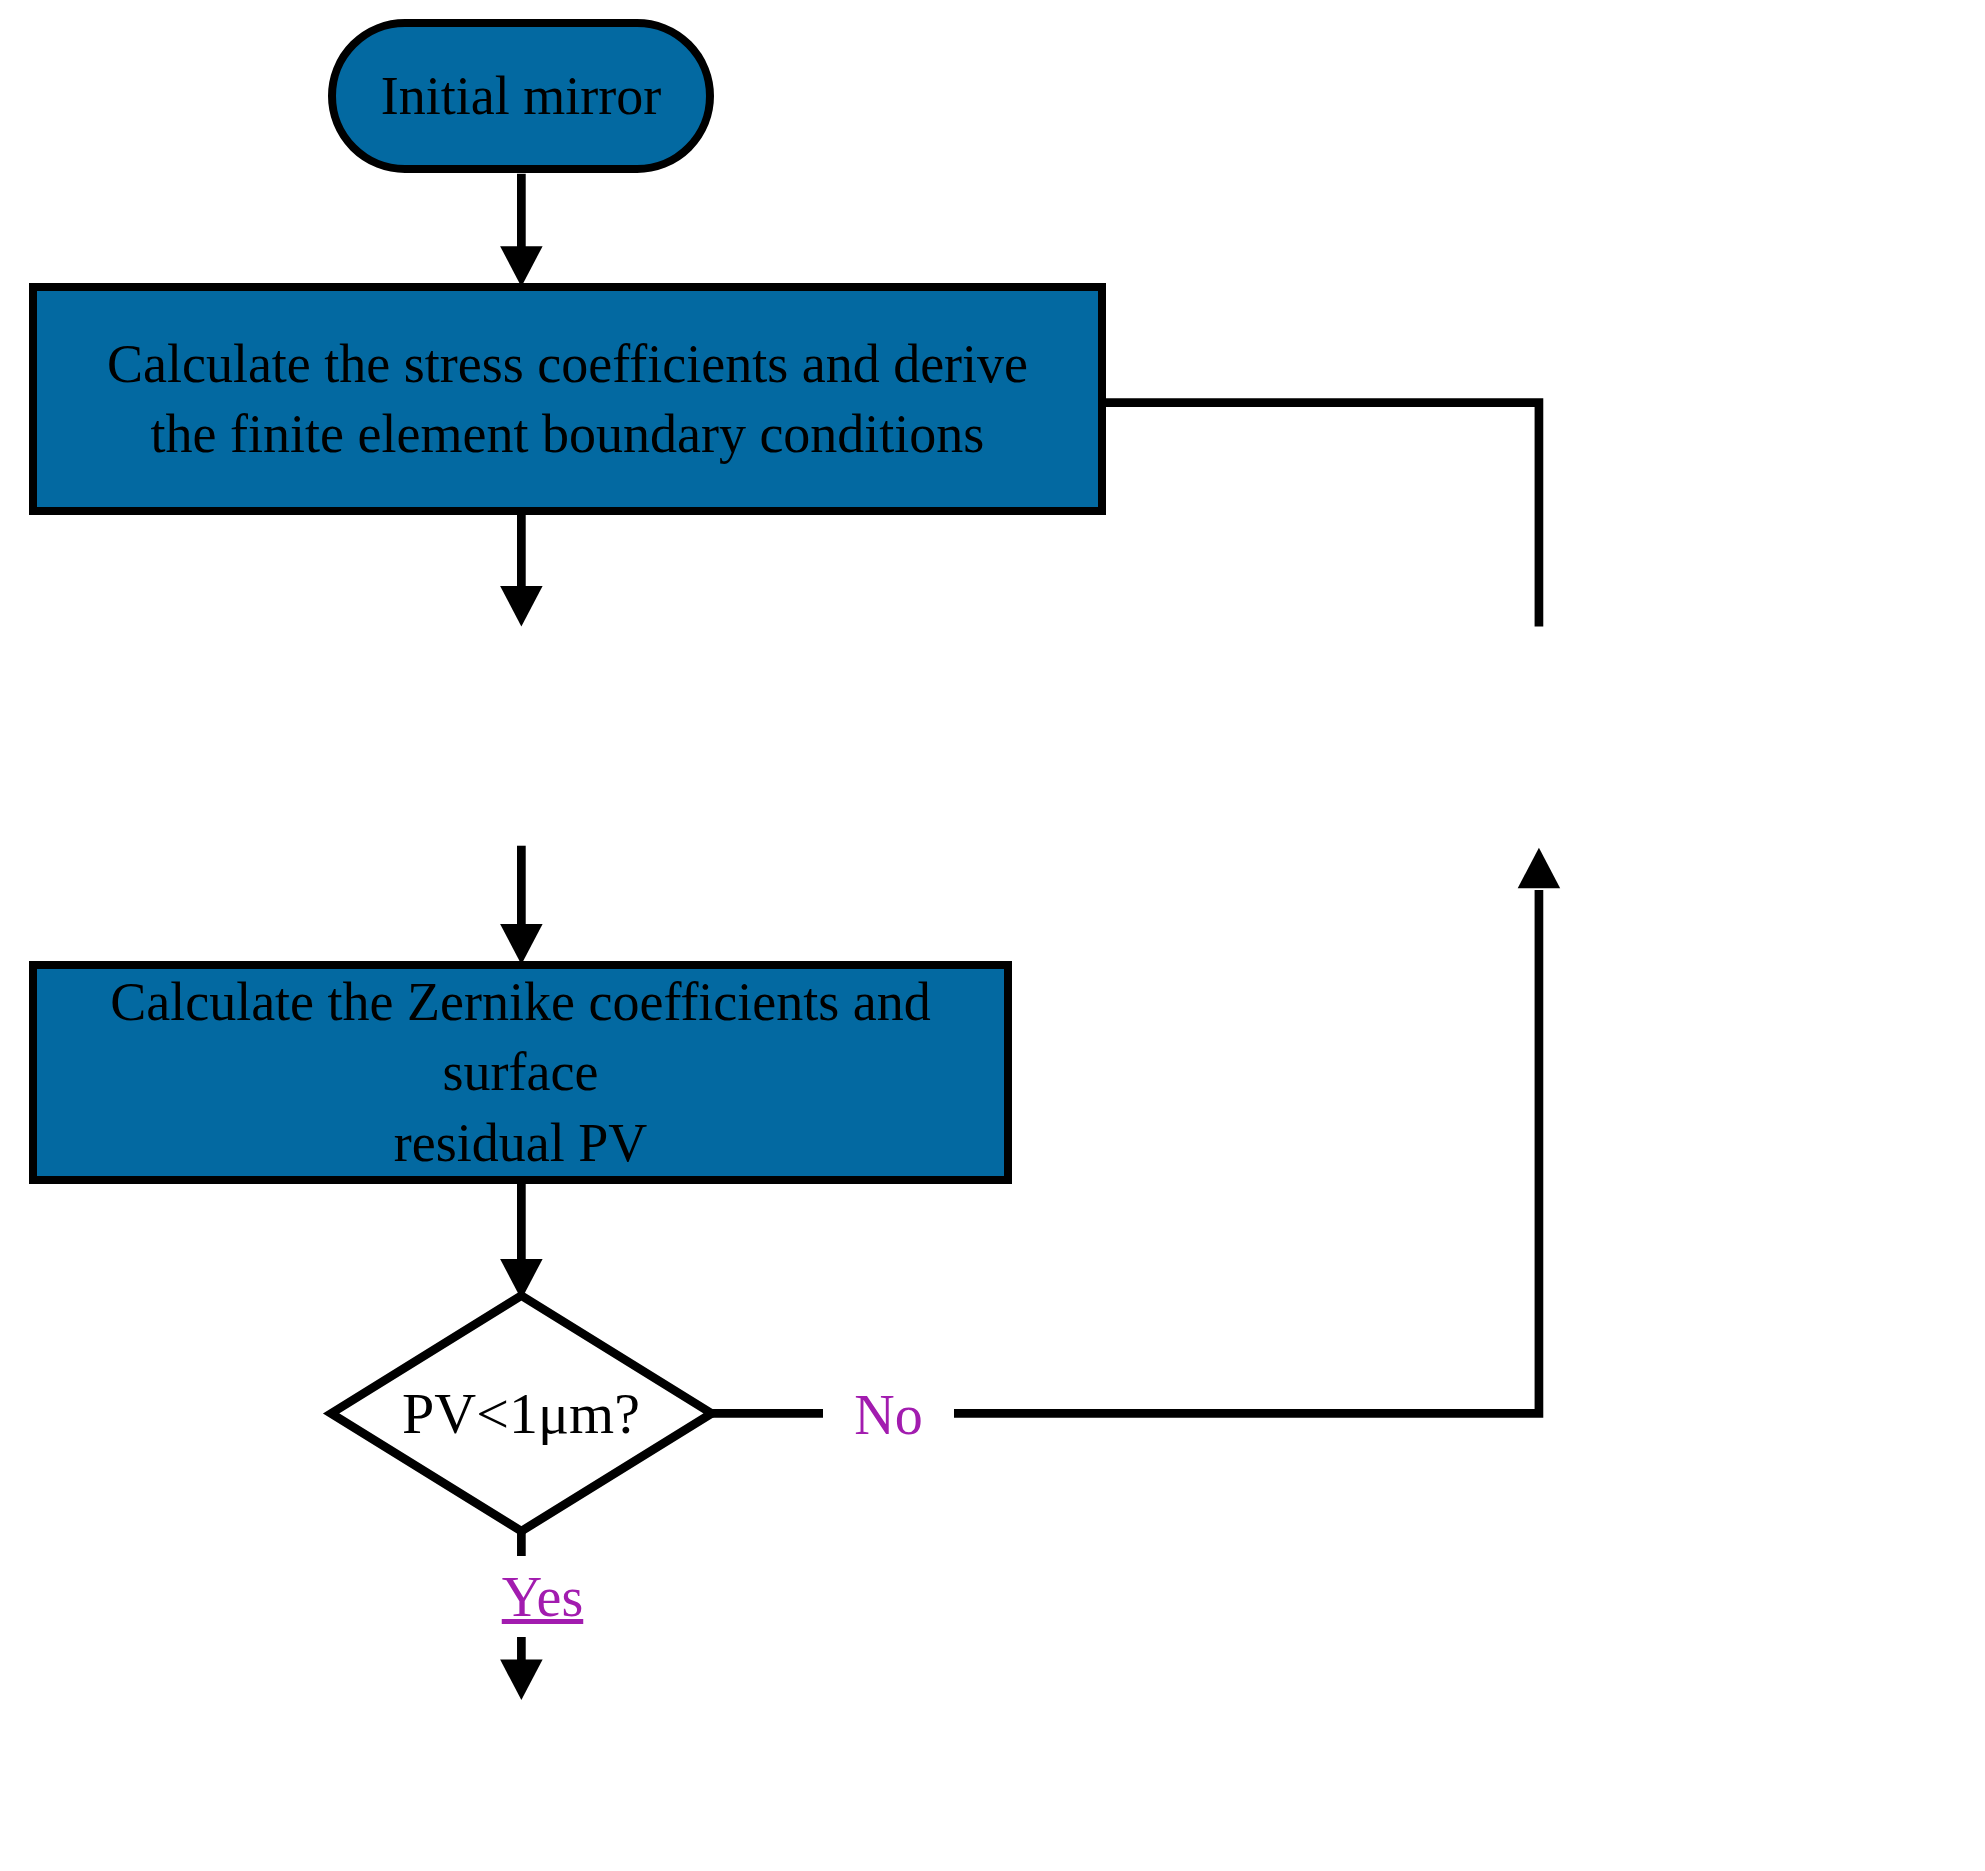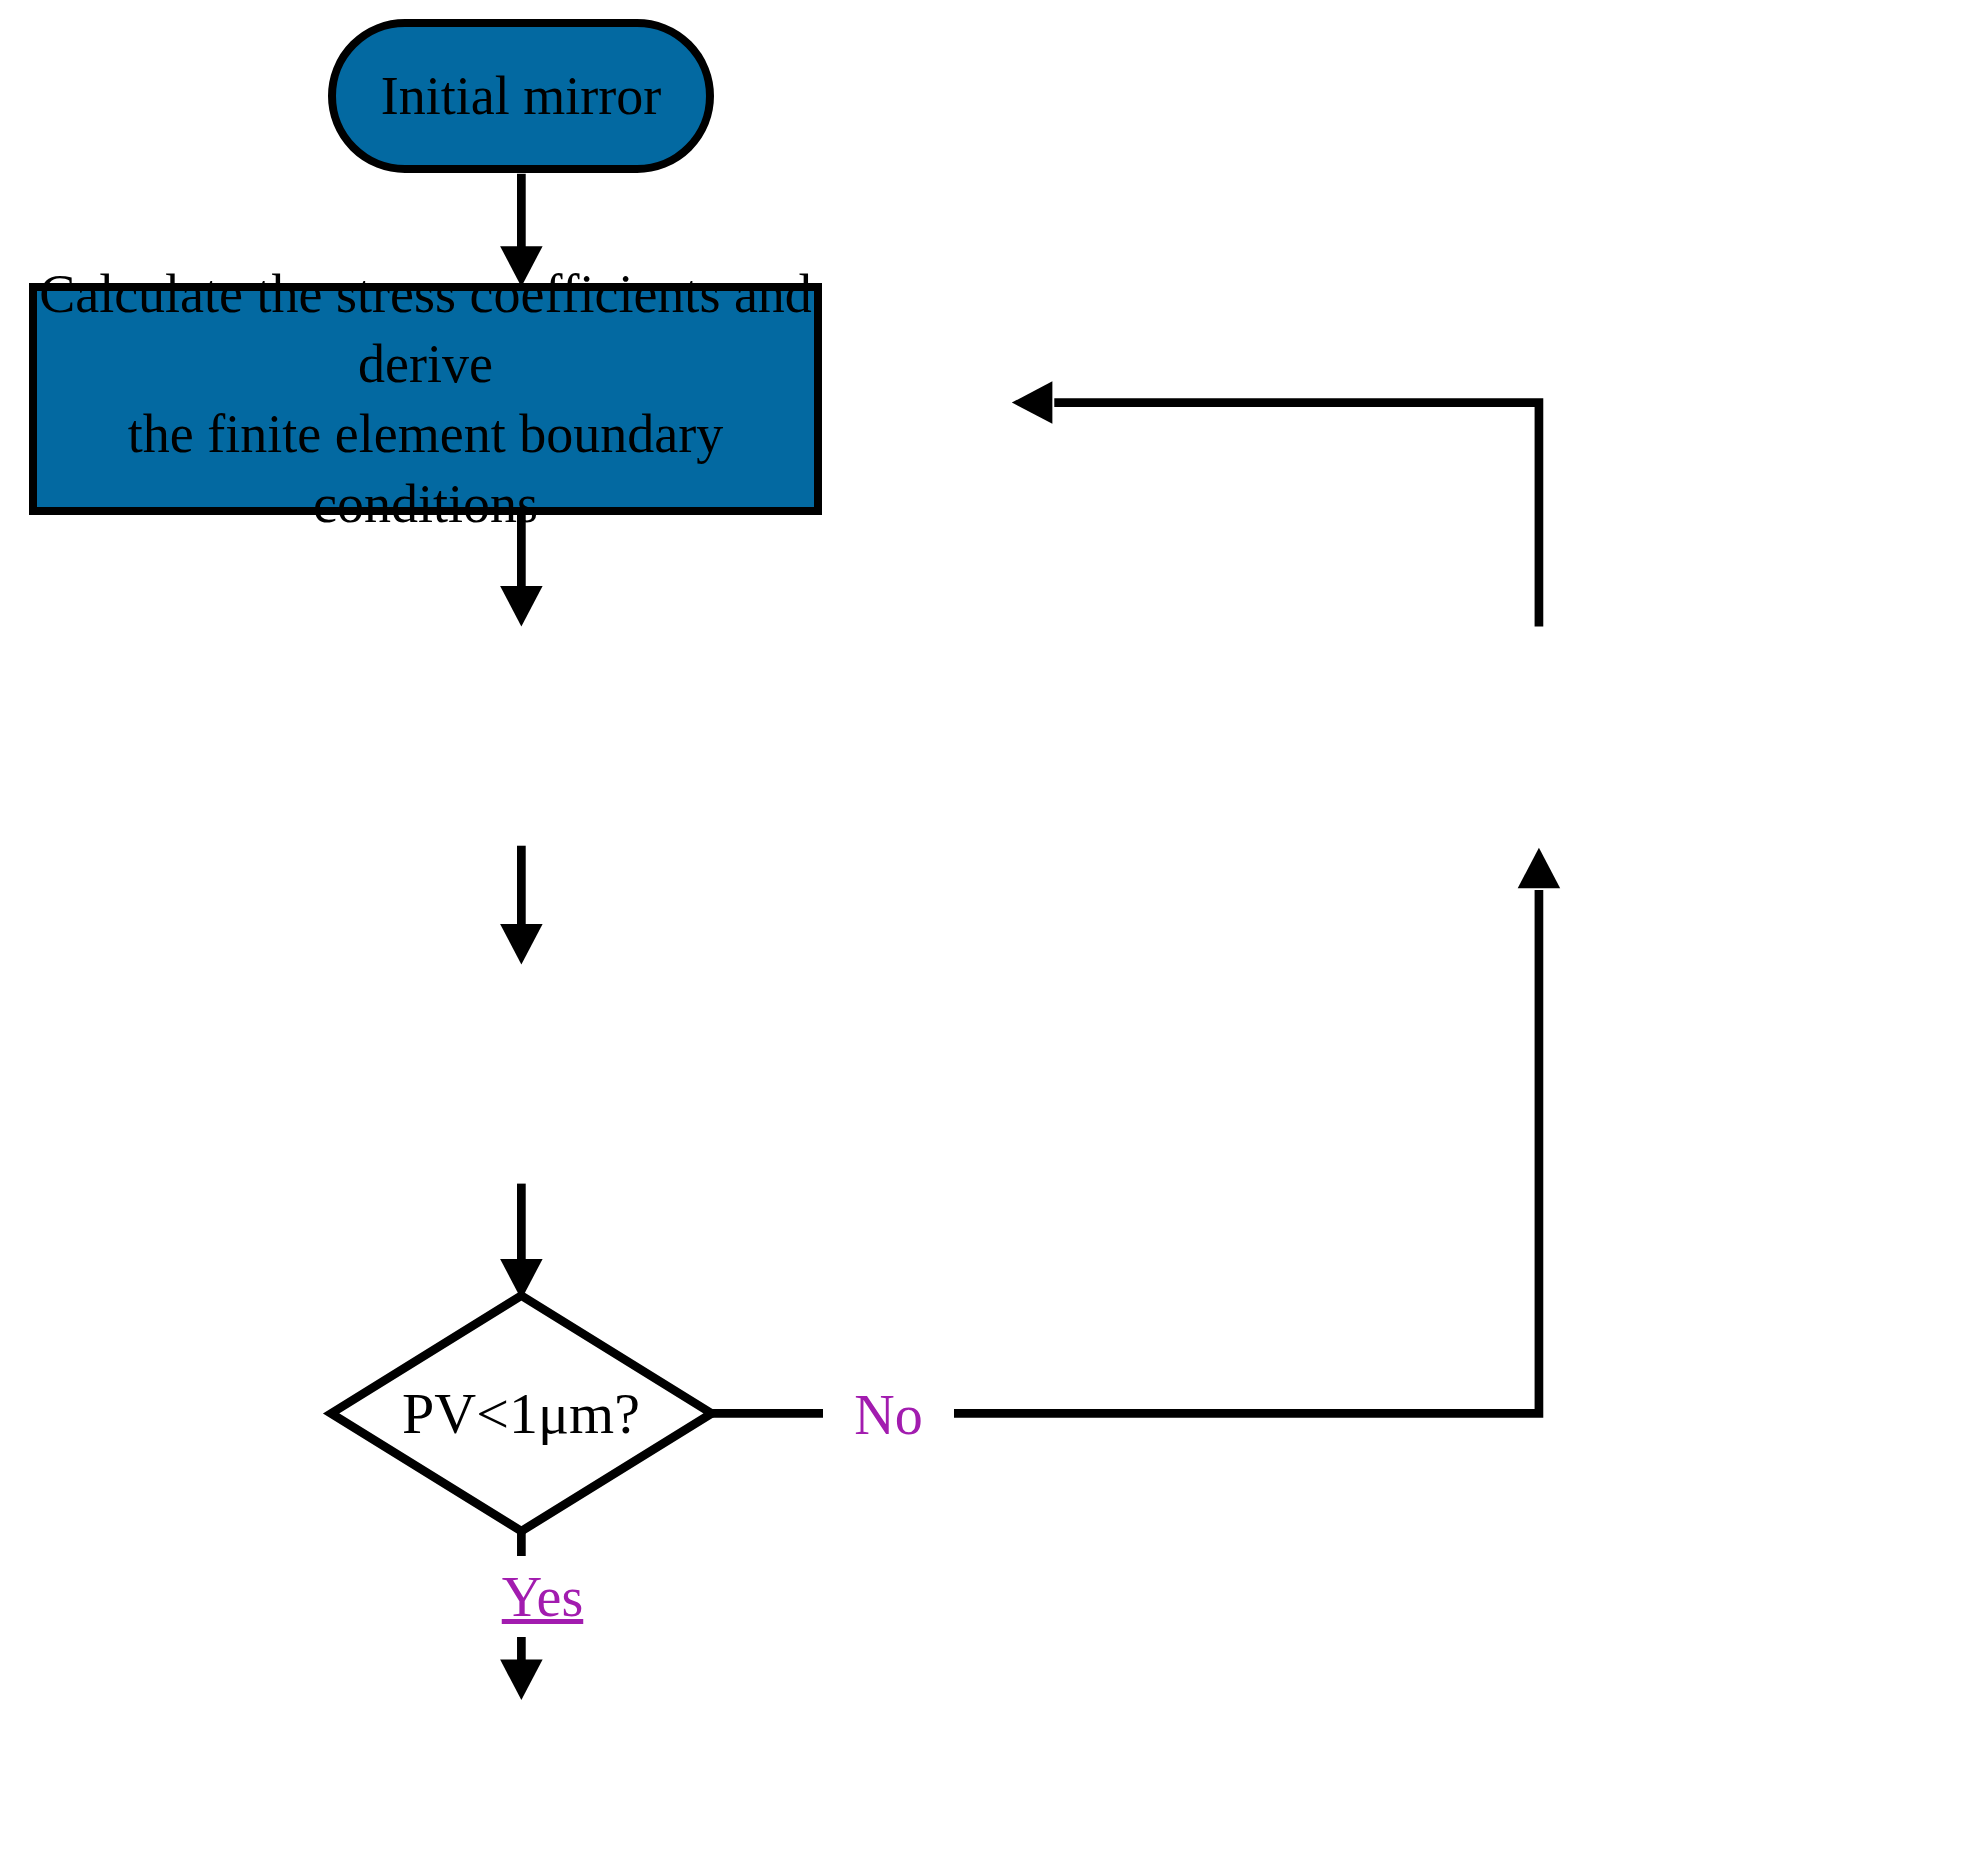--- a/index.html
+++ b/index.html
@@ -60,21 +60,21 @@
     z-index: 3;
     display: flex;
     align-items: center;
     justify-content: center;
     background: #ffffff;
     font-size: 56px;
     color: #a21caf;
   }
   
   .n-initial   { left: 328px;  top: 19.3px;   width: 386px;  height: 154px; }
-  .n-calc      { left: 29px;   top: 283px;  width: 793px; height: 232px; }
+  .n-calc      { left: 29px;   top: 283px;  width: 1077px; height: 232px; }
   .n-fea       { left: 29px;   top: 620px;  width: 983px; height: 226px; }
   .n-zernike   { left: 29px;   top: 961px;  width: 983px; height: 223px; }
   .n-adjust    { left: 1115px; top: 623px;  width: 832px;  height: 225px; }
   .n-required  { left: 305px;  top: 1696px; width: 431px;  height: 153px; }
   .n-decision  { left: 331px;  top: 1352px; width: 380px;  height: 124px; }
   .l-yes       { left: 467px;  top: 1556px; width: 151px;  height: 81px; text-decoration: underline; }
   .l-no        { left: 823px;  top: 1374px; width: 131px;  height: 81px; }
 </style>
 </head>
 <body>
@@ -114,20 +114,24 @@
   <div class="node terminator n-initial">
     <span class="label">Initial mirror</span>
   </div>
 
   <div class="node process n-calc">
     <span class="label">Calculate the stress coefficients and derive
 the finite element boundary conditions</span>
   </div>
 
 
+  <div class="node process n-zernike">
+    <span class="label">Calculate the Zernike coefficients and surface
+residual PV</span>
+  </div>
 
   <div class="decision-label-box n-decision">
     <span class="label">PV&lt;1μm?</span>
   </div>
 
 
 
   <div class="edge-label l-yes">Yes</div>
   <div class="edge-label l-no">No</div>
 

